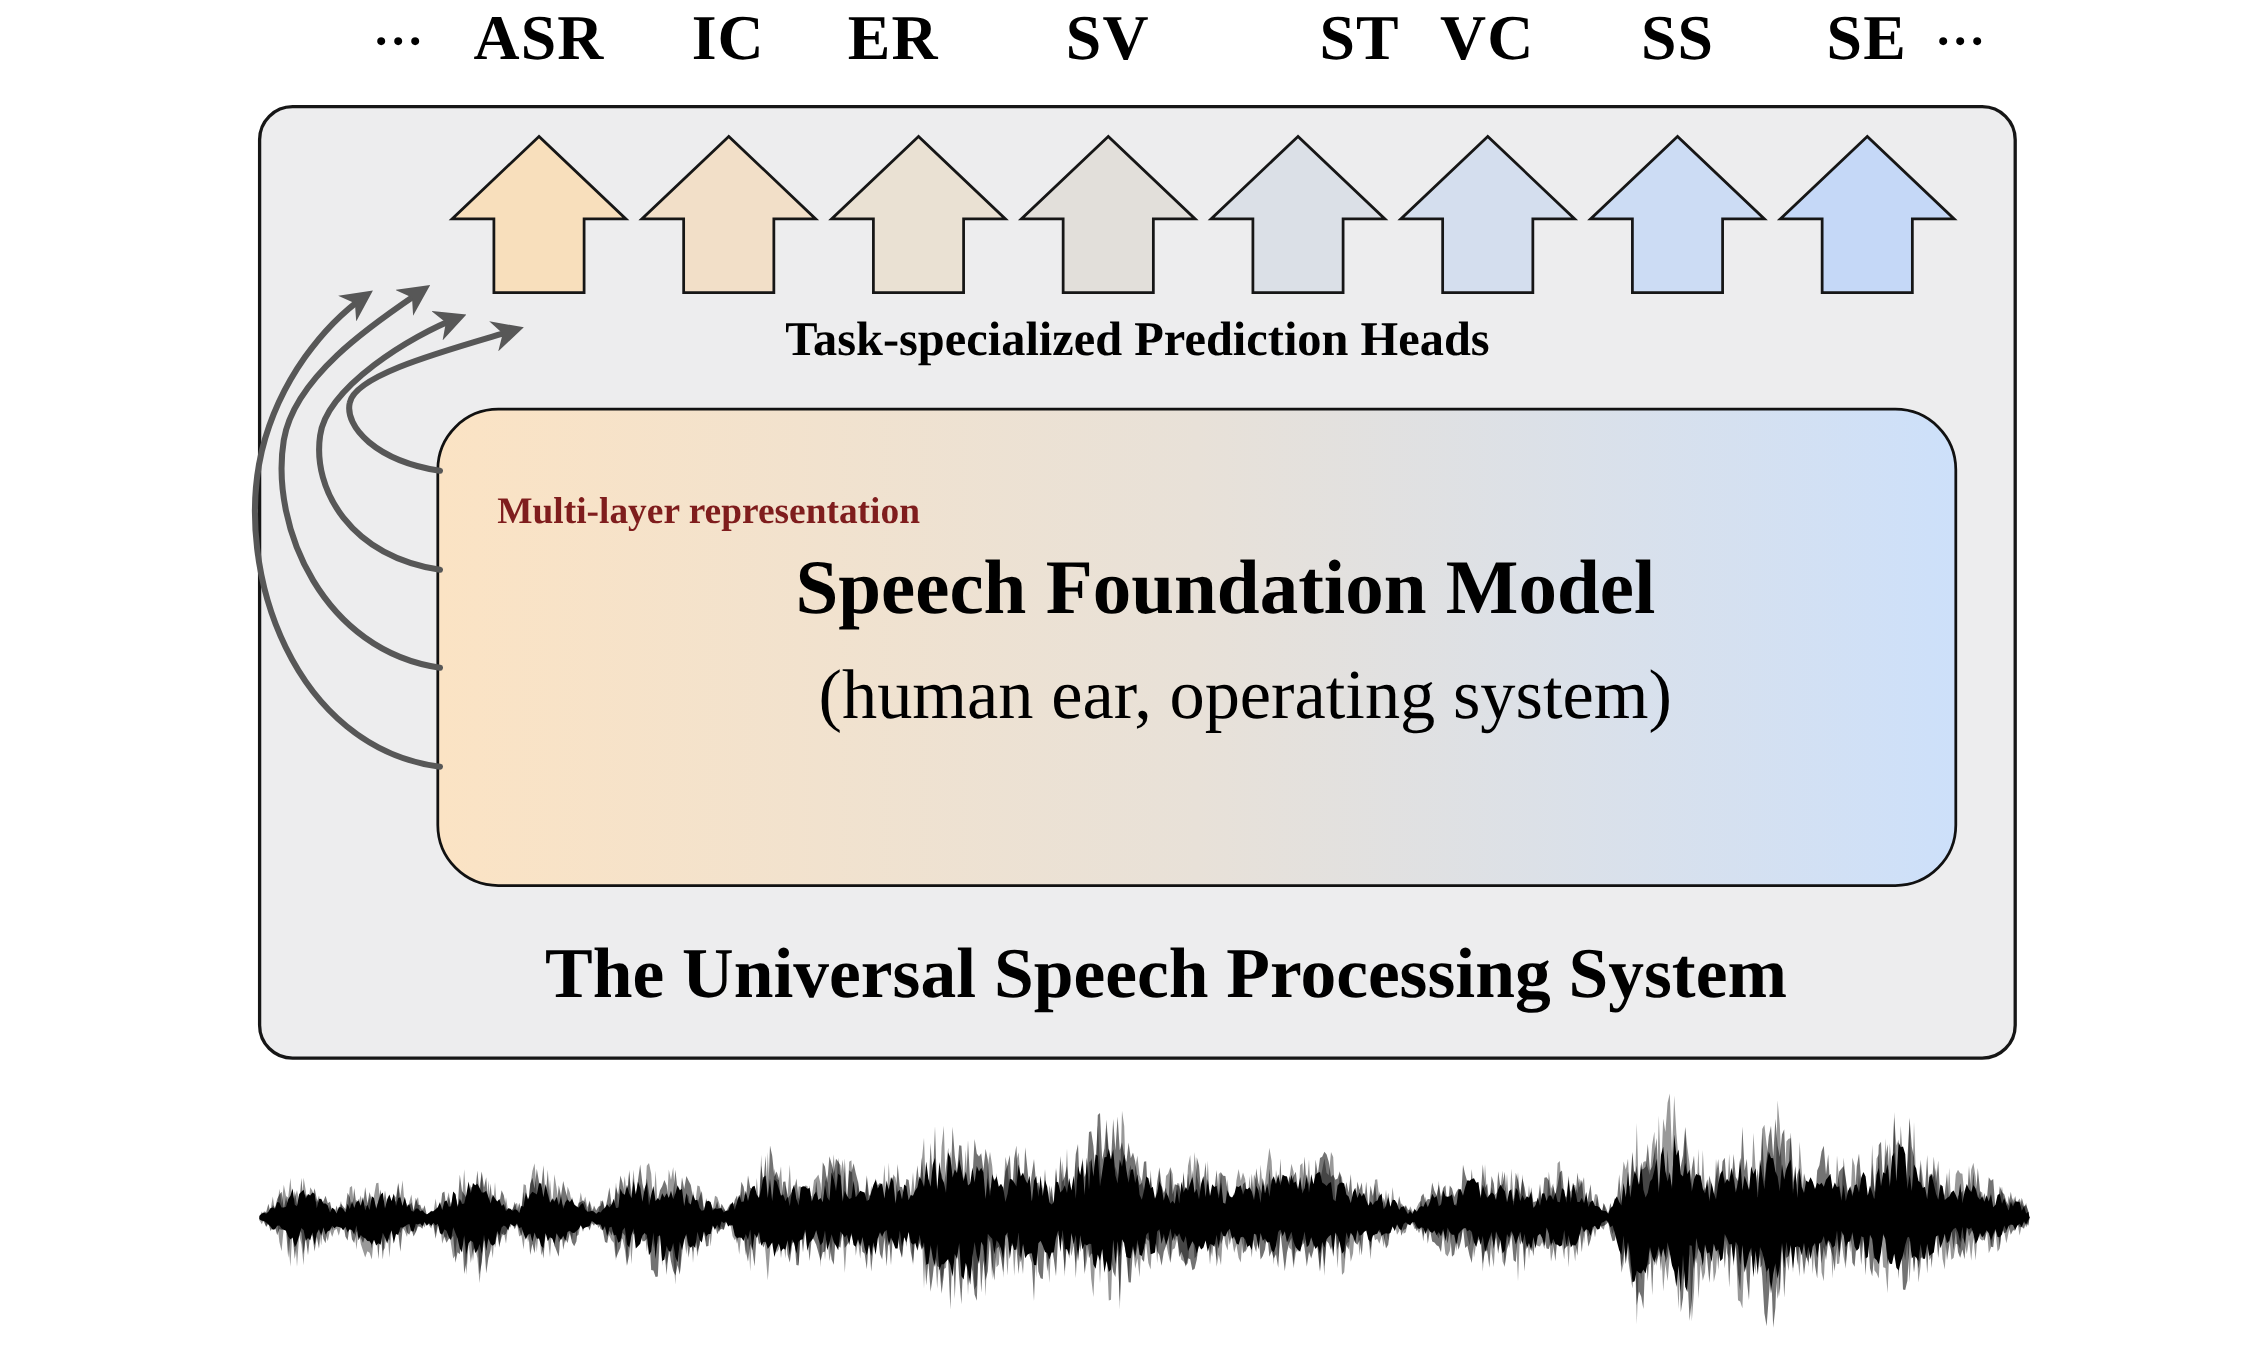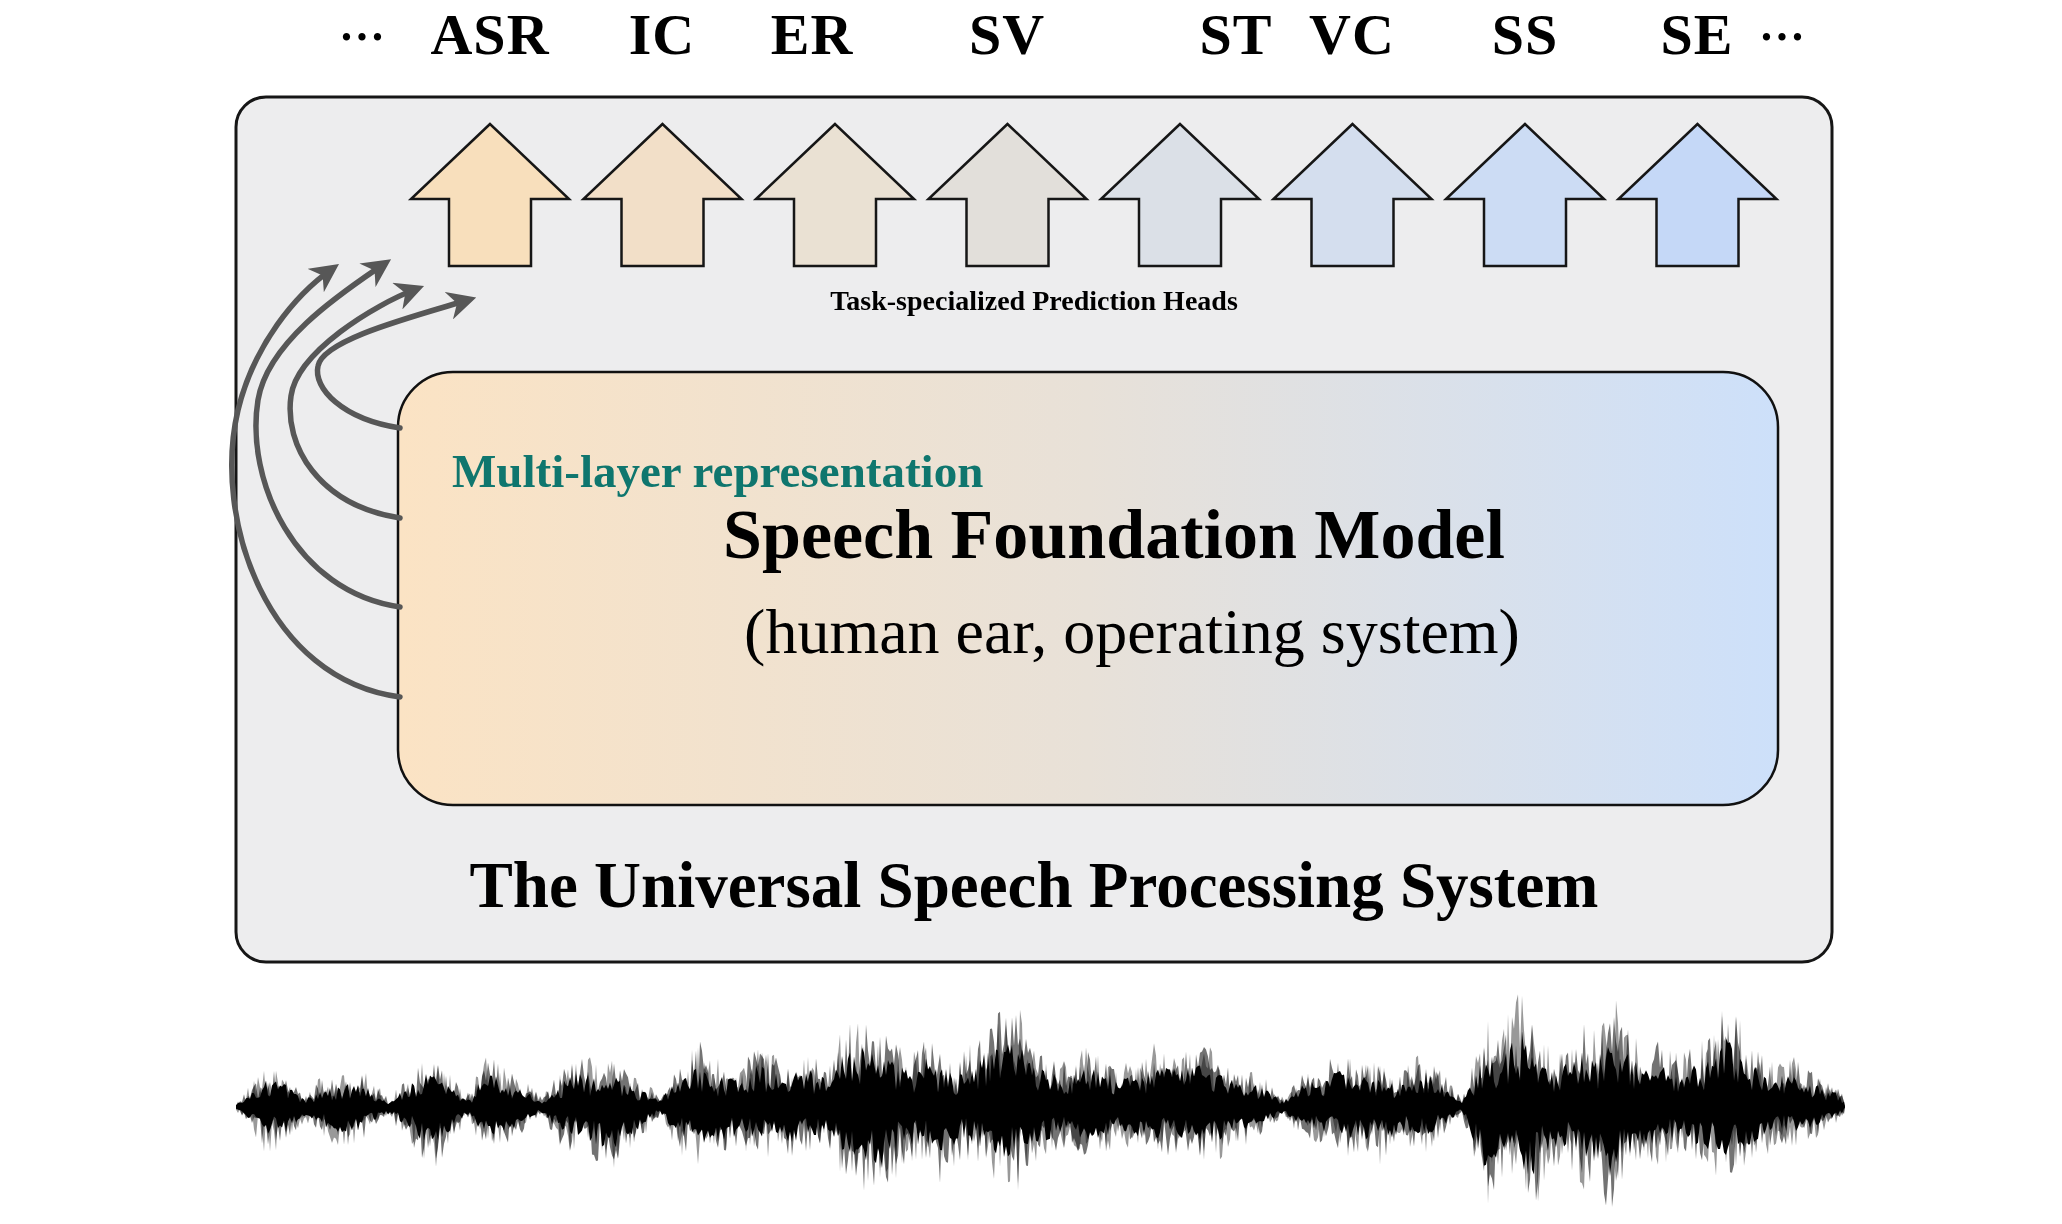--- a/index.html
+++ b/index.html
@@ -16,37 +16,37 @@
     top:6px;font-size:58px;font-weight:bold;
     transform:translateX(-50%);
     letter-spacing:1px;
   }
   .task-ellipsis{
     top:24px;font-size:27px;font-weight:bold;letter-spacing:6px;
     transform:translateX(-50%);
   }
   .heads-caption{
     left:236px;width:1596px;top:287px;
-    font-size:28px;font-weight:bold;text-align:center;
+    font-size:44px;font-weight:bold;text-align:center;
   }
   .mlr-label{
     left:452px;top:448px;
-    font-size:47px;font-weight:bold;color:#0f766e;
+    font-size:34px;font-weight:bold;color:#7f1d1d;
   }
   .sfm-title{
     left:398px;width:1432px;top:500px;
     font-size:70px;font-weight:bold;text-align:center;
   }
   .sfm-subtitle{
     left:398px;width:1380px;top:600px;
     font-size:64px;font-weight:normal;text-align:center;margin-left:44px;
   }
   .system-title{
     left:236px;width:1596px;top:853px;
-    font-size:65px;font-weight:bold;text-align:center;
+    font-size:65px;font-weight:bold;text-align:center;padding-left:26px;
   }
 </style>
 </head>
 <body>
 
 <div class="stage">
 
   <svg width="2062" height="1224" viewBox="0 0 2062 1224">
     <defs>
       <linearGradient id="innerGrad" x1="0" y1="0" x2="1" y2="0">

